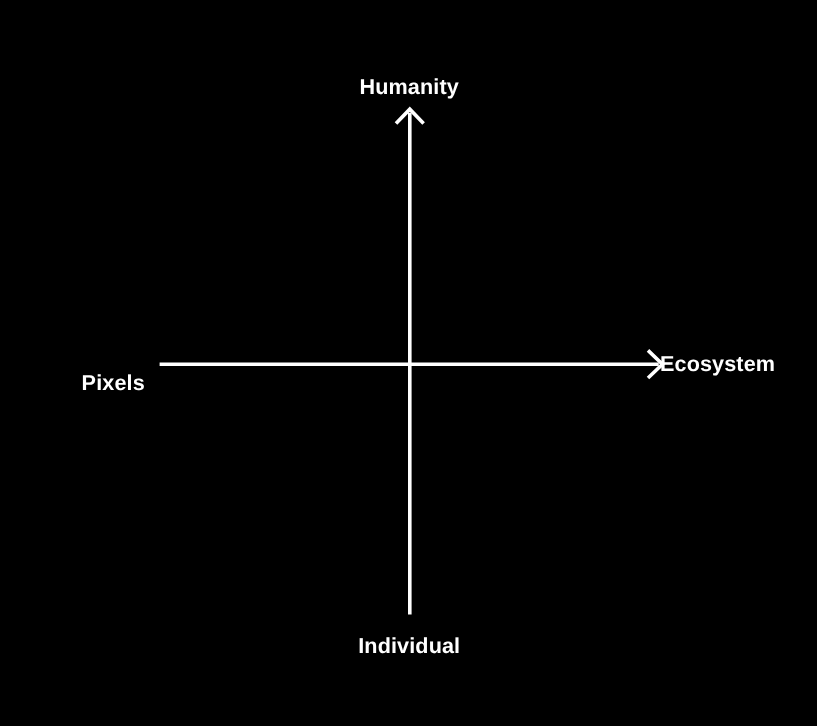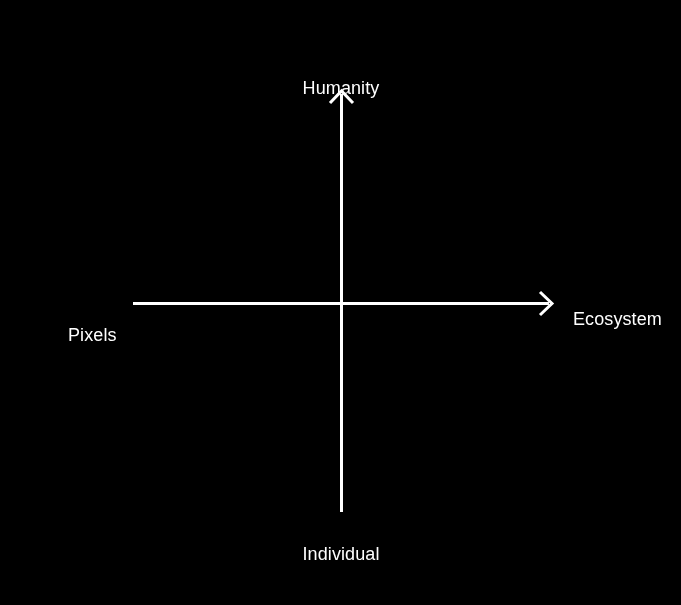--- a/index.html
+++ b/index.html
@@ -25,43 +25,42 @@
     top: 0;
     width: 681px;
     height: 605px;
     display: block;
   }
   .axis-label {
     position: absolute;
     color: #ffffff;
     font-family: "Liberation Sans", sans-serif;
     font-size: 18px;
-    font-weight: 400;
+    font-weight: 700;
     line-height: 1;
     white-space: nowrap;
     letter-spacing: 0.1px;
-    margin-top: 16px;
   }
   #label-humanity {
     left: 341px;
     top: 63px;
     transform: translateX(-50%);
   }
   #label-individual {
     left: 341px;
     top: 529px;
     transform: translateX(-50%);
   }
   #label-pixels {
     left: 68px;
     top: 319px;
     transform: translateY(-50%);
   }
   #label-ecosystem {
-    left: 573px;
+    left: 550px;
     top: 303px;
     transform: translateY(-50%);
   }
 </style>
 </head>
 <body>
 
 <div id="diagram">
 
   <svg class="axis-svg" viewBox="0 0 681 605" xmlns="http://www.w3.org/2000/svg">

